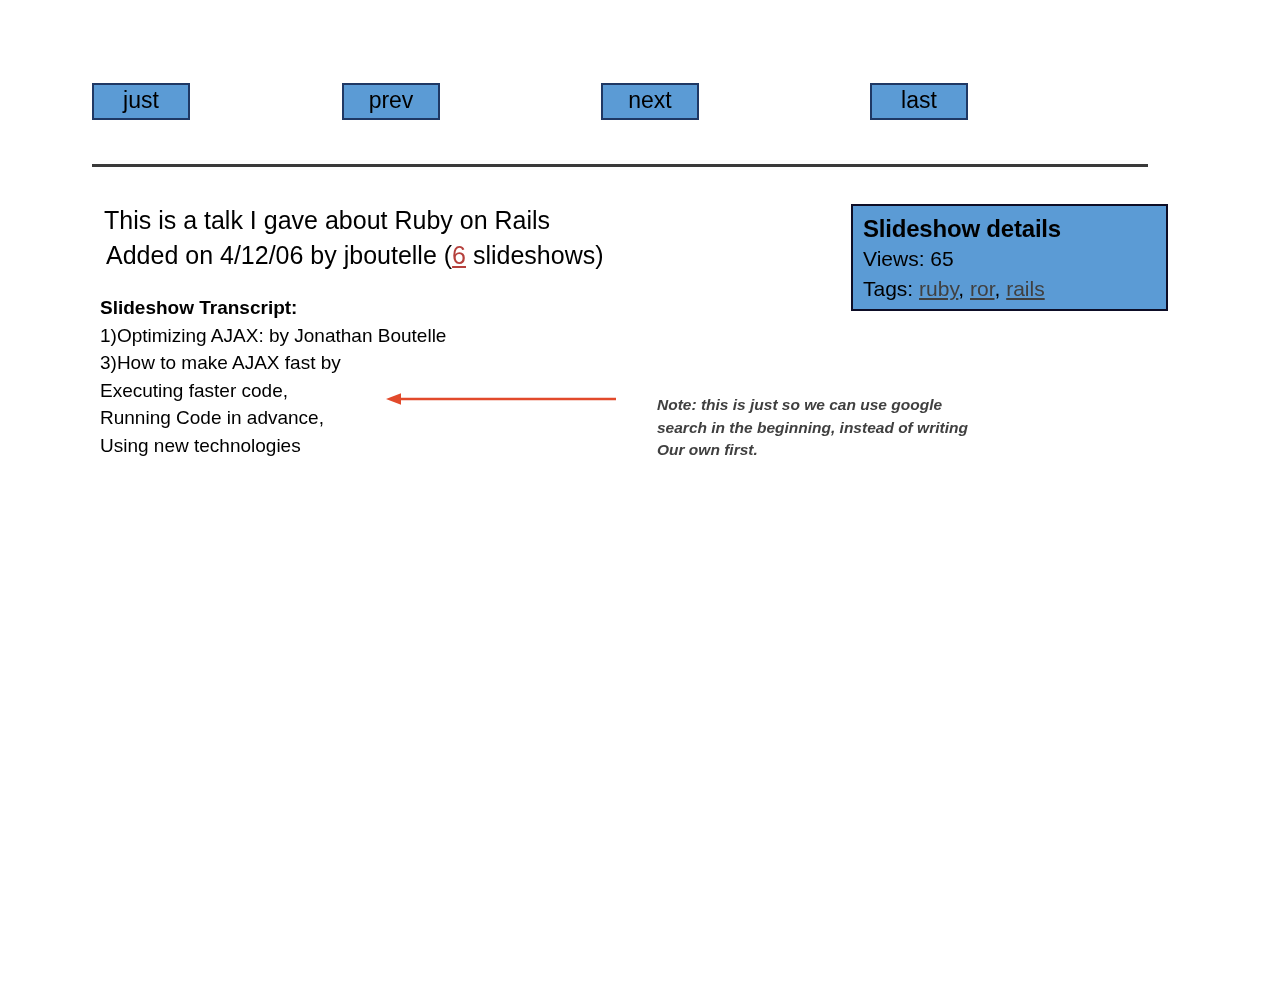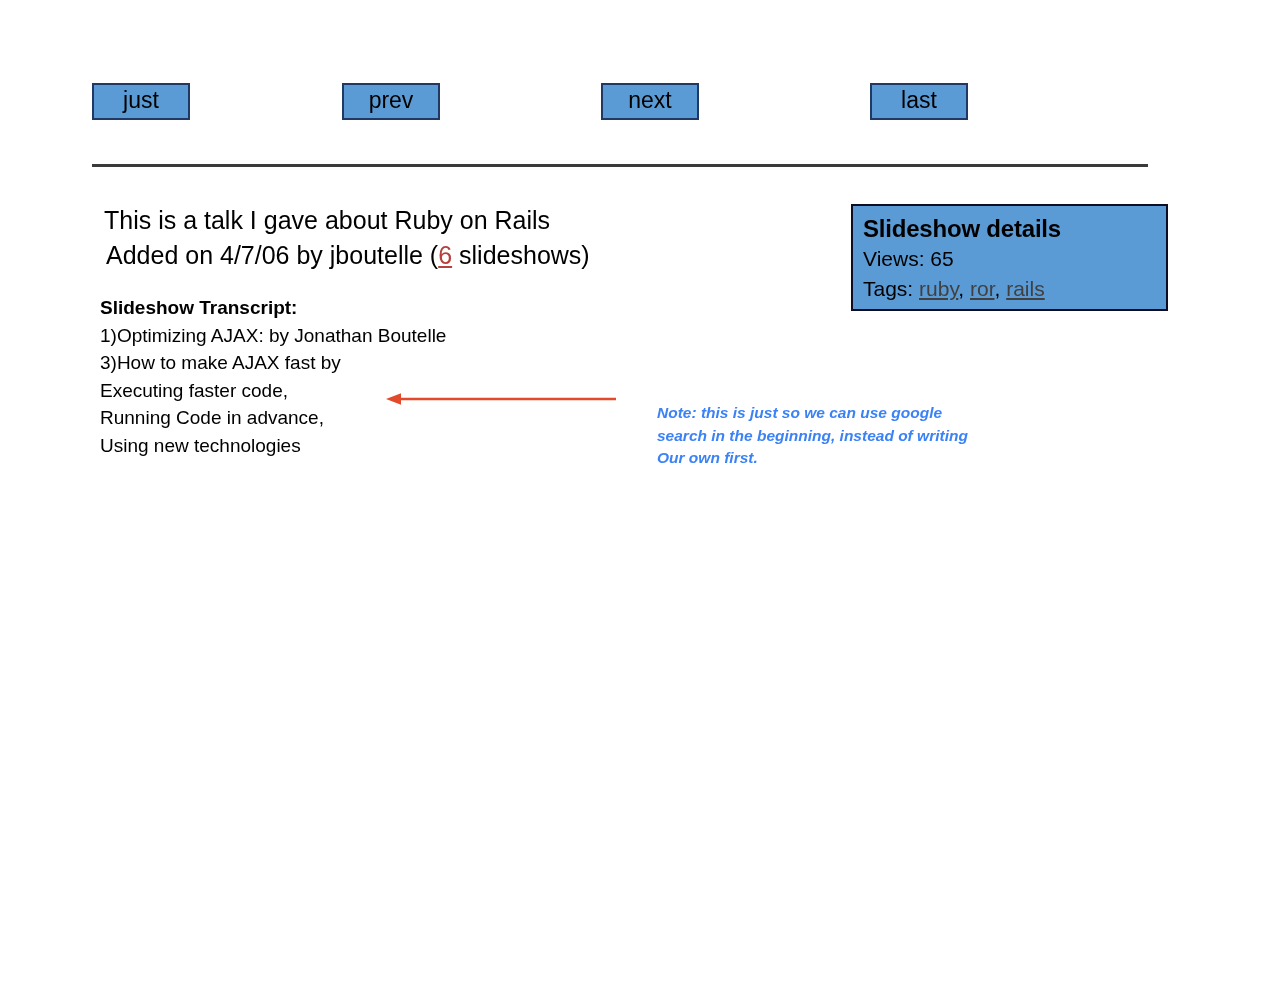--- a/index.html
+++ b/index.html
@@ -116,23 +116,22 @@
 
   
   .note {
     position: absolute;
     left: 657px;
     top: 394px;
     font-size: 15.5px;
     line-height: 22.5px;
     font-style: italic;
     font-weight: bold;
-    color: #3b82f6;
+    color: #404040;
     white-space: nowrap;
-    margin-top: 8px;
   }
 </style>
 </head>
 <body>
 
 <div class="nav-button" id="btn-first">
   <span>just</span>
 </div>
 <div class="nav-button" id="btn-prev">
   <span>prev</span>
@@ -141,21 +140,21 @@
   <span>next</span>
 </div>
 <div class="nav-button" id="btn-last">
   <span>last</span>
 </div>
 
 <div class="divider"></div>
 
 <div class="headline">
   <div class="line1">This is a talk I gave about Ruby on Rails</div>
-  <div class="line2"><span>Added on 4/7/06 by jboutelle (</span><span class="link-count">6</span><span> slideshows)</span></div>
+  <div class="line2"><span>Added on 4/12/06 by jboutelle (</span><span class="link-count">6</span><span> slideshows)</span></div>
 </div>
 
 <div class="transcript">
   <div class="heading">Slideshow Transcript:</div>
   <div>1)Optimizing AJAX: by Jonathan Boutelle</div>
   <div>3)How to make AJAX fast by</div>
   <div>Executing faster code,</div>
   <div>Running Code in advance,</div>
   <div>Using new technologies</div>
 </div>

